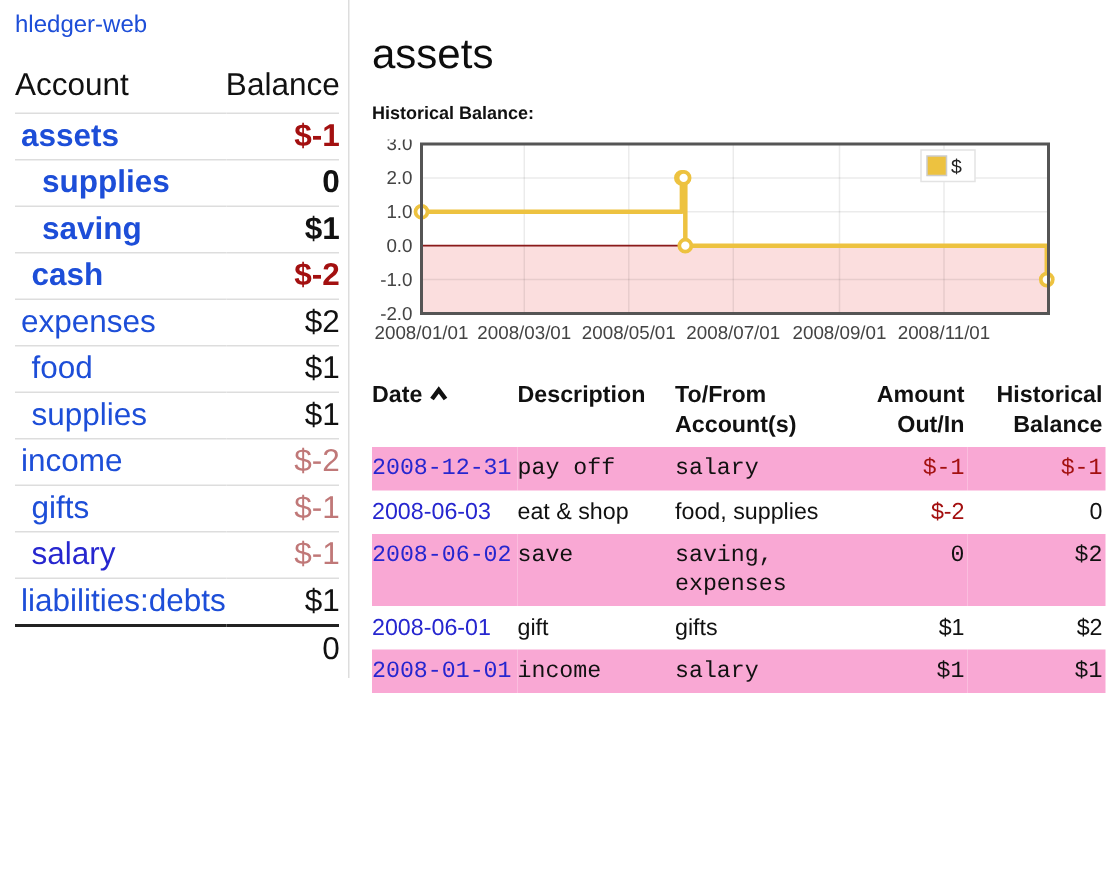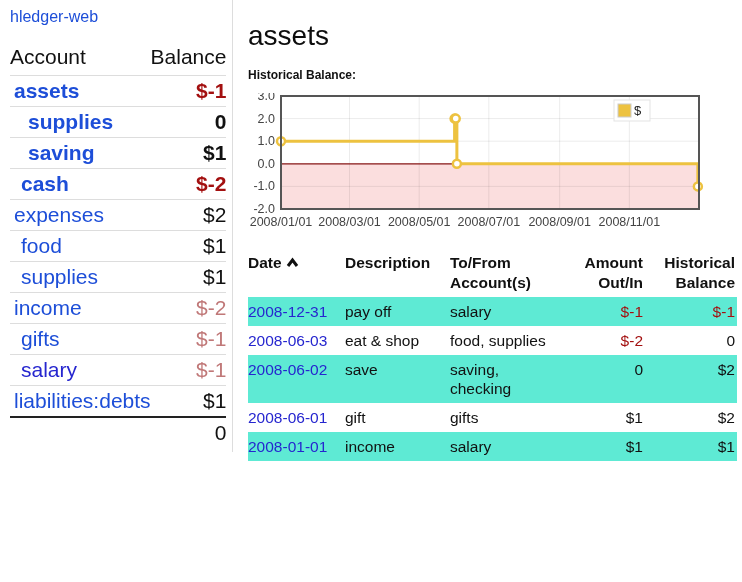--- a/index.html
+++ b/index.html
@@ -43,21 +43,21 @@
 
   h2.acct-heading { margin-top:20px; font-size:28px; font-weight:400; line-height:32px; color:#0d0d0d; }
   .chart-label { margin-top:16px; font-size:12px; font-weight:700; }
   .chart-wrap { margin-top:11px; }
 
   
   .reg-table { margin-top:14px; width:489px; border-collapse:collapse; font-size:15.5px; }
   .reg-table th { font-weight:700; text-align:left; vertical-align:top; padding:2px 2px 4px 0; line-height:20px; }
   .reg-table th.num, .reg-table td.num { text-align:right; padding-right:2px;margin-top:24px; }
   .reg-table td { padding:5px 2px 5px 0; vertical-align:top; line-height:19px; }
-  .reg-table tr.striped td { background:#5eead4; }
+  .reg-table tr.striped td { background:#f9a8d4;font-family:Liberation Mono, monospace; }
   .reg-table td.date a { text-decoration:none; }
   .sort-caret { display:inline-block; margin-left:4px; }
 </style>
 </head>
 <body>
 
 <div class="sidebar">
   <a href="#" class="brand c-purple">hledger-web</a>
   <table class="acct-table">
     <thead>
@@ -196,21 +196,21 @@
         <tr>
           <td class="date"><a href="#" class="c-blue">2008-06-03</a></td>
           <td>eat &amp; shop</td>
           <td>food, supplies</td>
           <td class="num v-red">$-2</td>
           <td class="num v-black">0</td>
         </tr>
         <tr class="striped">
           <td class="date"><a href="#" class="c-blue">2008-06-02</a></td>
           <td>save</td>
-          <td>saving, checking</td>
+          <td>saving, expenses</td>
           <td class="num v-black">0</td>
           <td class="num v-black">$2</td>
         </tr>
         <tr>
           <td class="date"><a href="#" class="c-blue">2008-06-01</a></td>
           <td>gift</td>
           <td>gifts</td>
           <td class="num v-black">$1</td>
           <td class="num v-black">$2</td>
         </tr>

